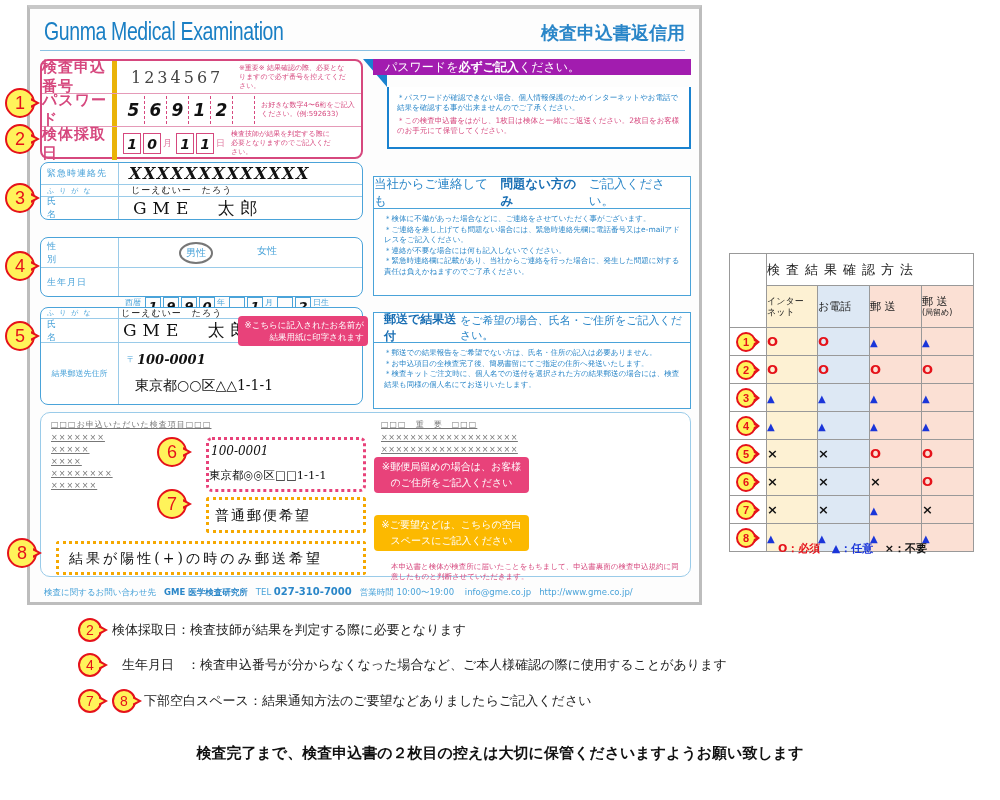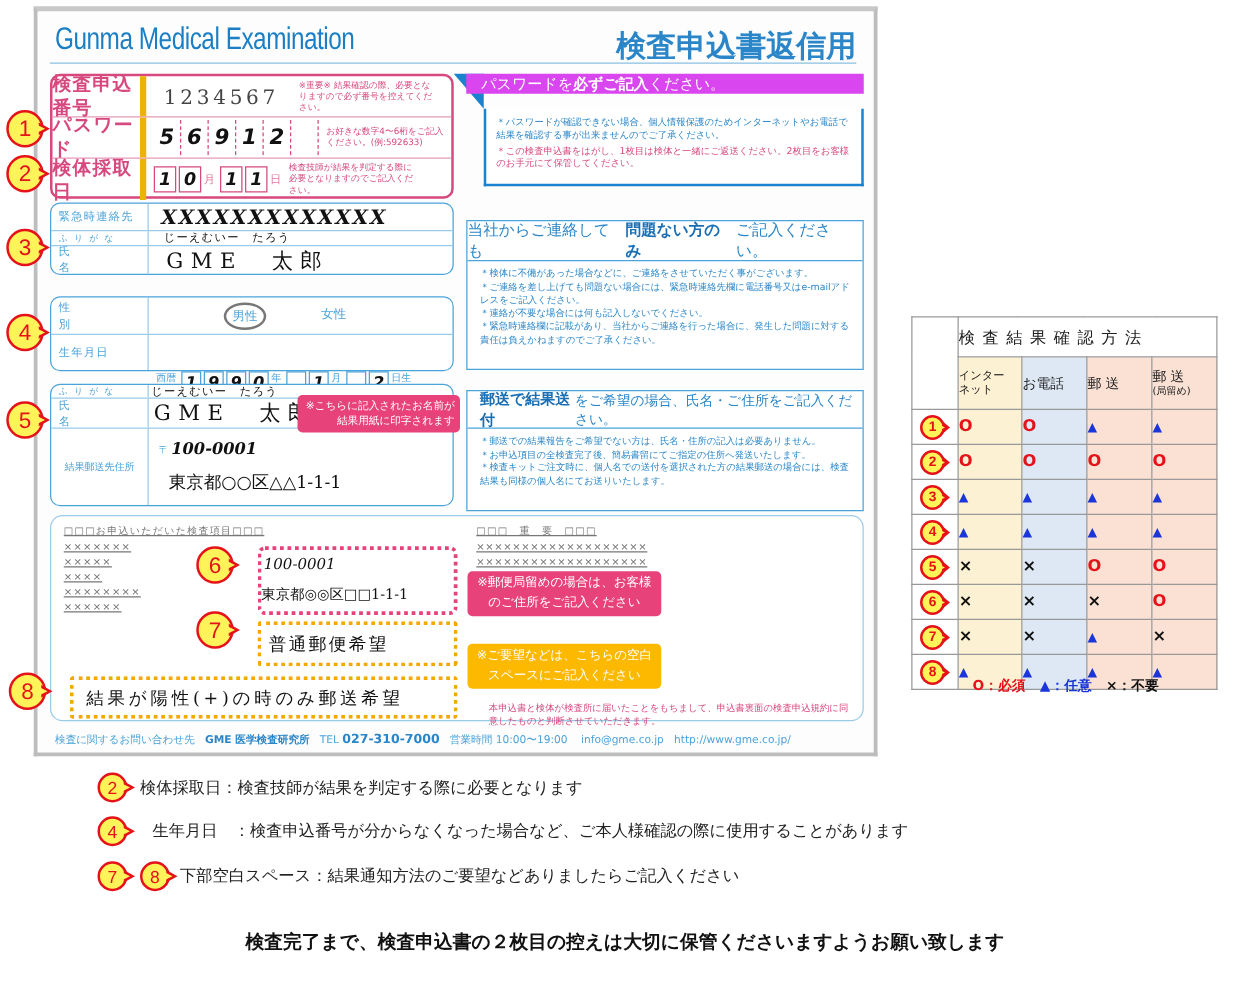--- a/index.html
+++ b/index.html
@@ -5,40 +5,40 @@
   * { box-sizing: border-box; margin: 0; padding: 0; }
   body { width: 1000px; height: 800px; background: #ffffff; position: relative; overflow: hidden;
          font-family: "DejaVu Sans", sans-serif; color: #222; }
   .abs { position: absolute; }
 
   
   #form { left: 27px; top: 5px; width: 675px; height: 600px; background: #fdfdfd;
           border: 3px solid #bdbdbd; border-top: 4px solid #c8c8c8; }
   .brand { left: 14px; top: 8px; font-family: "Liberation Sans Narrow","Liberation Sans", sans-serif;
            font-size: 25px; color: #1a7fc4; letter-spacing: -0.5px; font-weight: normal; transform: scaleX(0.78); transform-origin: left top; }
-  .form-title { right: 14px; top: 12px; font-size: 24px; color: #2a86c8; font-weight: bold; }
+  .form-title { right: 14px; top: 12px; font-size: 18px; color: #2a86c8; font-weight: bold; }
   .title-rule { left: 10px; right: 14px; top: 41px; height: 1px; background: #8ac0e2; }
 
   
   .pinkbox { left: 10px; top: 50px; width: 323px; height: 100px; border: 2px solid #d6487e; border-radius: 8px; background:#fff; }
   .prow { position: absolute; left: 0; right: 0; height: 33px; border-bottom: 1px solid #e59ab8; display:flex; align-items:center; }
   .prow:last-child { border-bottom: none; }
   .plabel { width: 75px; border-right: 5px solid #eab308; height: 100%; display:flex; align-items:center; justify-content:center;
             color: #d6487e; font-size: 15px; font-weight: bold; letter-spacing: 1px; }
   .pnote { font-size: 7px; color: #d6487e; line-height: 9px; }
   .appno { font-family: "DejaVu Serif", serif; font-size: 16px; letter-spacing: 3px; color:#444; margin-left: 14px; width: 108px; }
   .pw-cells { display:flex; margin-left: 6px; }
   .pw-cell { width: 22px; height: 28px; border-right: 1px dashed #d6487e; font-size: 17px; font-weight: bold; font-style: italic;
              display:flex; align-items:center; justify-content:center; color:#111; }
   .date-box { width: 18px; height: 21px; border: 1px solid #d6487e; display:flex; align-items:center; justify-content:center;
               font-size: 14px; font-weight: bold; font-style: italic; margin-left: 2px; color:#111; background:#fff; }
   .unit-p { color: #e07aa0; font-size: 9px; margin: 0 2px; }
 
   
-  .bluehead { left: 343px; top: 50px; width: 318px; height: 16px; background: #d946ef; color: #fff; font-size: 12px;
+  .bluehead { left: 343px; top: 50px; width: 318px; height: 16px; background: #a21caf; color: #fff; font-size: 12px;
               display:flex; align-items:center; padding-left: 12px; }
   .bluehead b { font-weight: bold; }
   .bluebody { left: 357px; top: 78px; width: 304px; height: 62px; border: 2px solid #1a82cf; border-top: none; background:#fff;
               padding: 6px 8px; font-size: 7.5px; line-height: 10px; color: #2a86c8; }
   .bluebody .pink { color: #d6487e; }
   .wedge1 { left: 333px; top: 50px; width: 0; height: 0; border-top: 28px solid #1a82cf; border-left: 24px solid transparent; }
 
   .box2 { left: 343px; top: 167px; width: 318px; height: 120px; border: 1.5px solid #4aa3d9; background:#fff; }
   .box2 .hd { height: 32px; border-bottom: 1.5px solid #4aa3d9; font-size: 12.5px; color: #2a86c8; display:flex; align-items:center; justify-content:center; }
   .box2 .hd b { font-weight: bold; color: #1a6fb4; }

